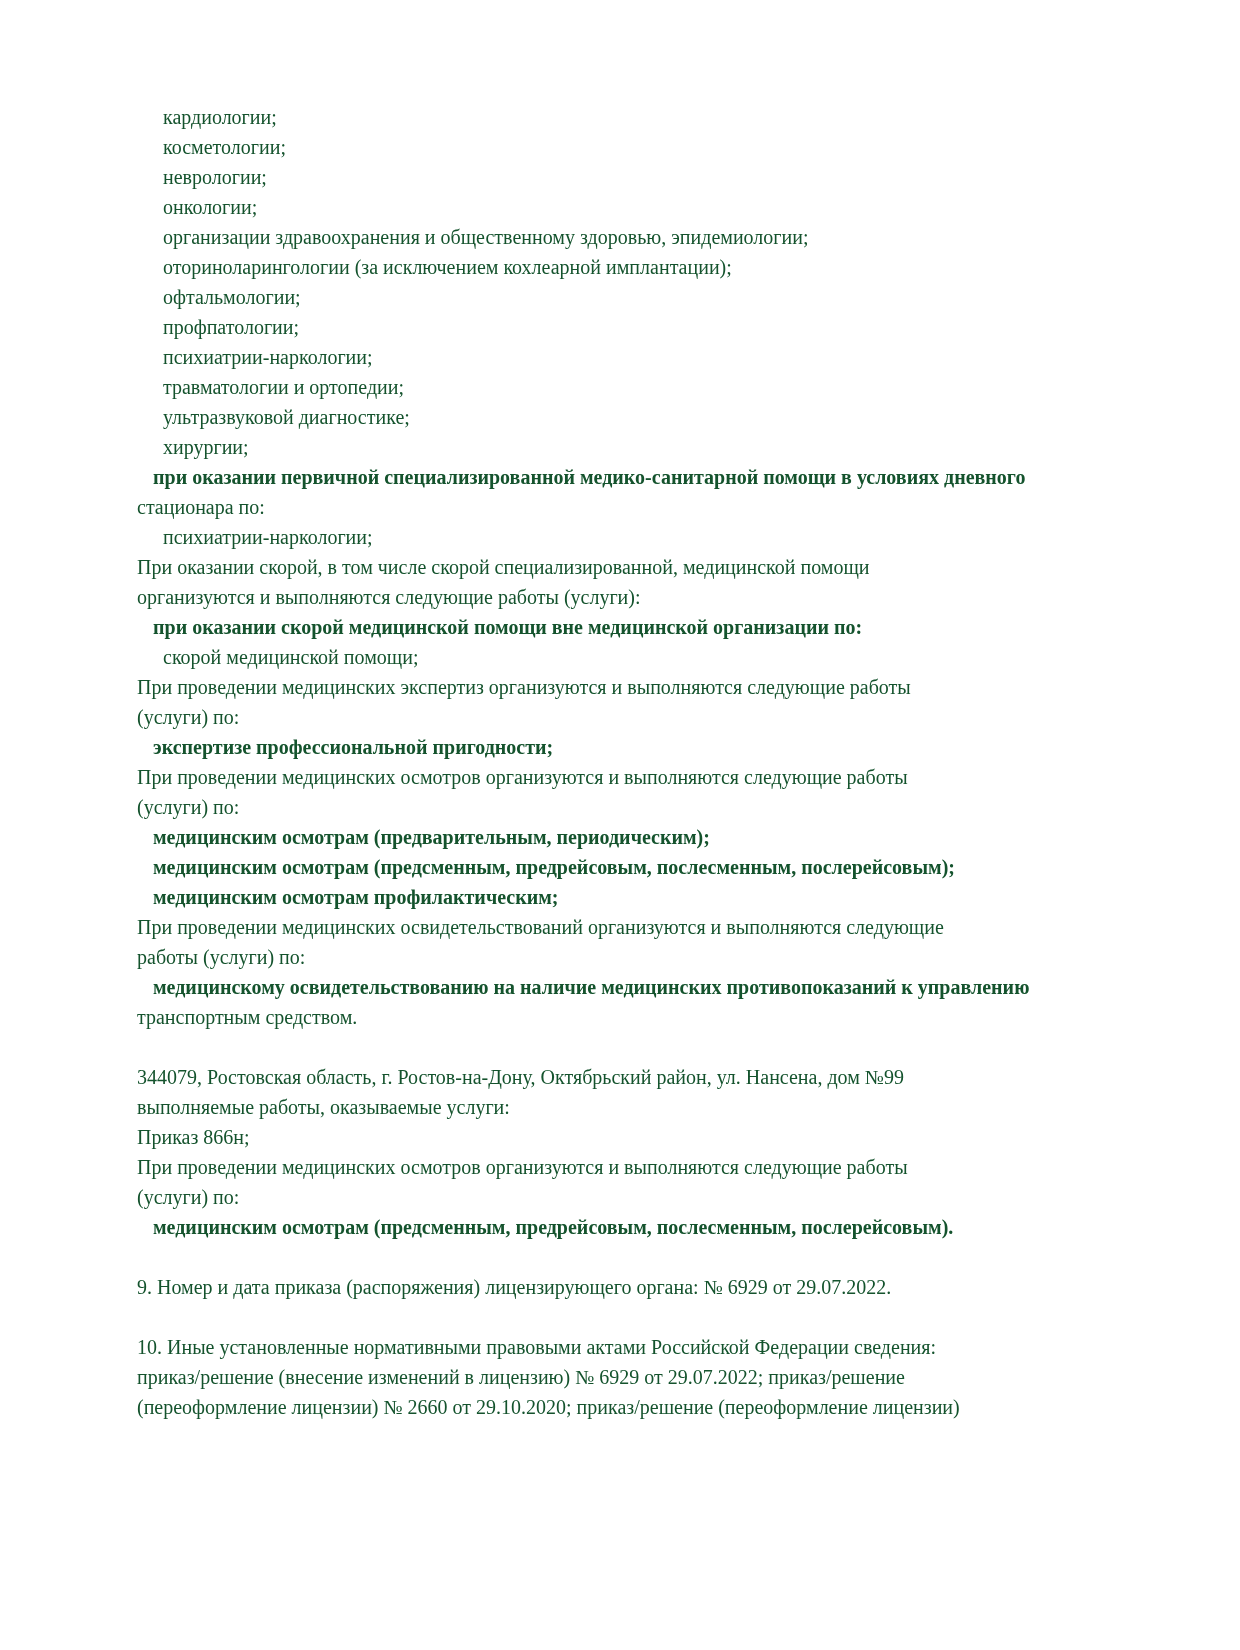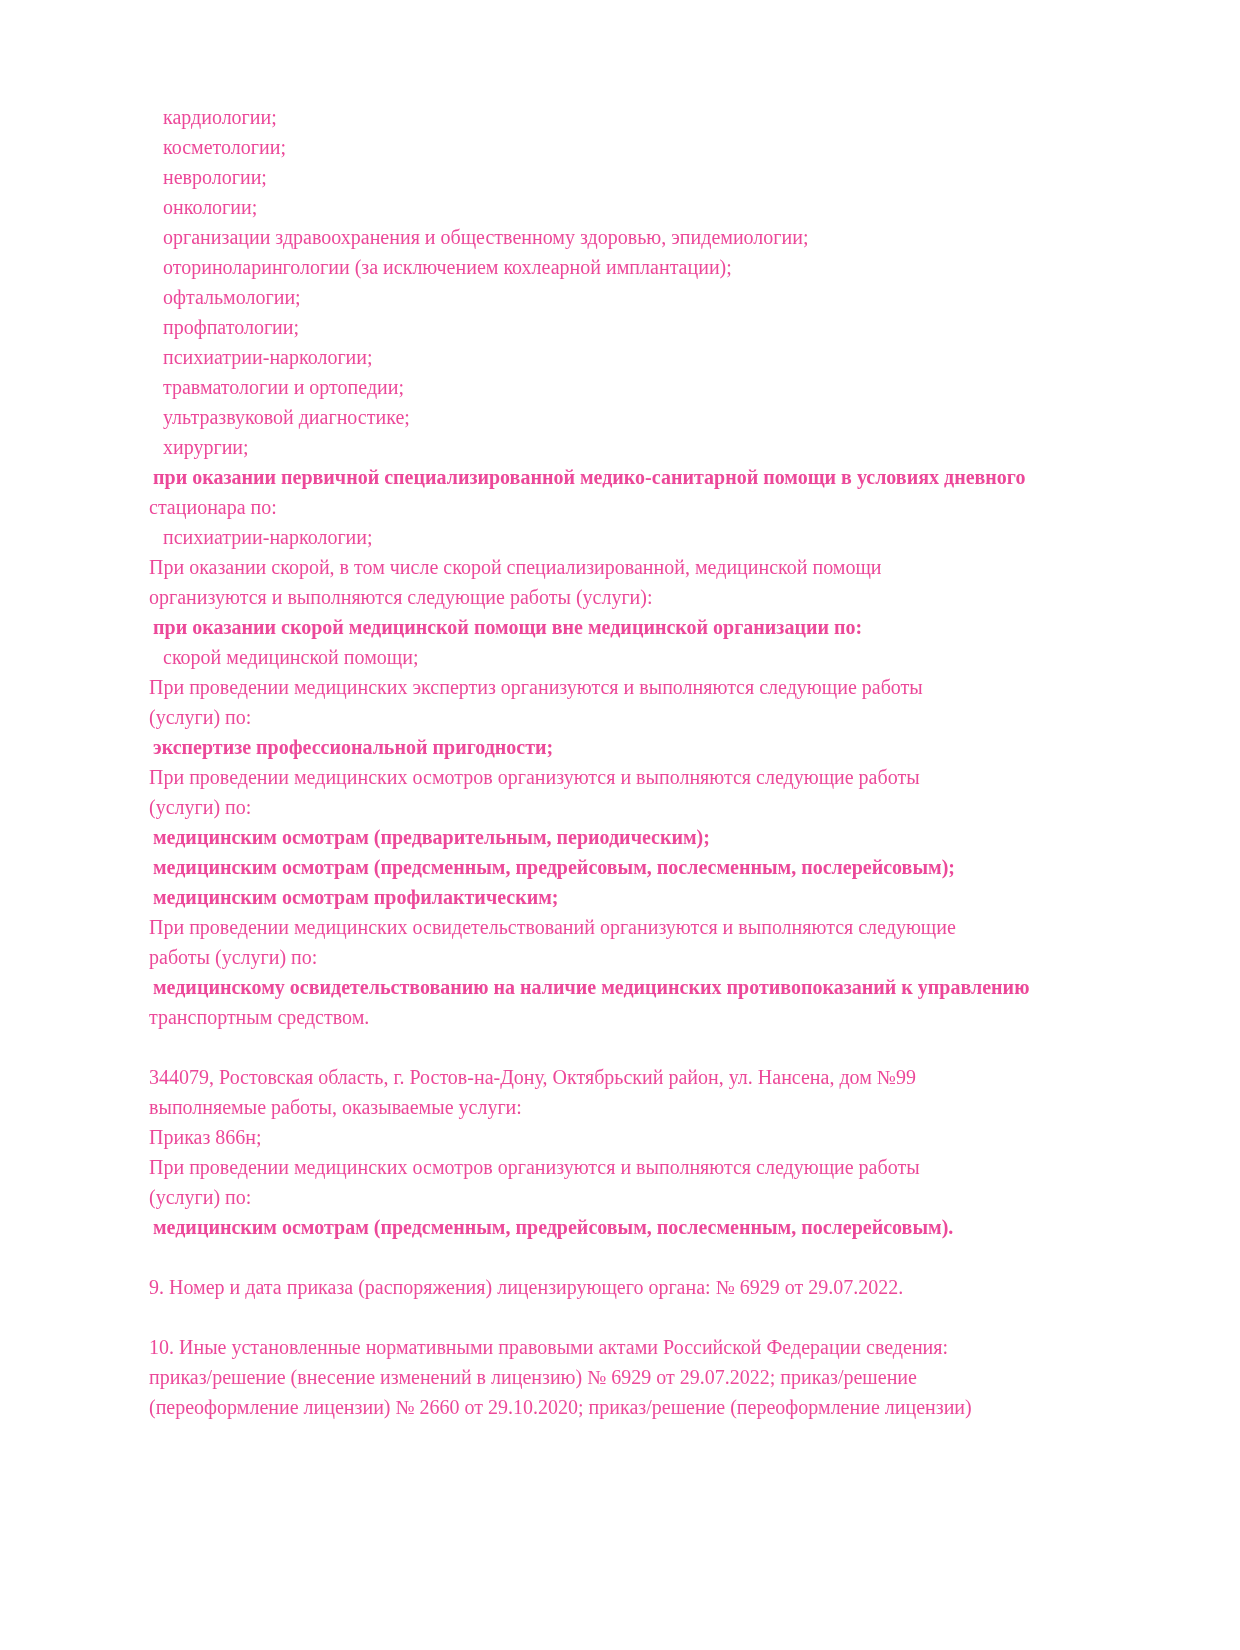--- a/index.html
+++ b/index.html
@@ -15,25 +15,25 @@
     overflow: hidden;
   }
   .doc-text {
     position: absolute;
     top: 102px;
     left: 137px;
     width: 1010px;
     font-family: "Liberation Serif", "DejaVu Serif", serif;
     font-size: 20px;
     line-height: 30px;
-    color: #ec4899;
+    color: #14532d;
     white-space: pre;
   }
   .line { height: 30px; }
-  .indent-0 { padding-left: 0; margin-left: 12px; }
+  .indent-0 { padding-left: 0; }
   .indent-1 { padding-left: 16px; font-weight: bold; }
   .indent-2 { padding-left: 26px; }
 </style>
 </head>
 <body>
 
 <div class="page">
   <div class="doc-text"><div class="line indent-2">кардиологии;</div><div class="line indent-2">косметологии;</div><div class="line indent-2">неврологии;</div><div class="line indent-2">онкологии;</div><div class="line indent-2">организации здравоохранения и общественному здоровью, эпидемиологии;</div><div class="line indent-2">оториноларингологии (за исключением кохлеарной имплантации);</div><div class="line indent-2">офтальмологии;</div><div class="line indent-2">профпатологии;</div><div class="line indent-2">психиатрии-наркологии;</div><div class="line indent-2">травматологии и ортопедии;</div><div class="line indent-2">ультразвуковой диагностике;</div><div class="line indent-2">хирургии;</div><div class="line indent-1">при оказании первичной специализированной медико-санитарной помощи в условиях дневного</div><div class="line indent-0">стационара по:</div><div class="line indent-2">психиатрии-наркологии;</div><div class="line indent-0">При оказании скорой, в том числе скорой специализированной, медицинской помощи</div><div class="line indent-0">организуются и выполняются следующие работы (услуги):</div><div class="line indent-1">при оказании скорой медицинской помощи вне медицинской организации по:</div><div class="line indent-2">скорой медицинской помощи;</div><div class="line indent-0">При проведении медицинских экспертиз организуются и выполняются следующие работы</div><div class="line indent-0">(услуги) по:</div><div class="line indent-1">экспертизе профессиональной пригодности;</div><div class="line indent-0">При проведении медицинских осмотров организуются и выполняются следующие работы</div><div class="line indent-0">(услуги) по:</div><div class="line indent-1">медицинским осмотрам (предварительным, периодическим);</div><div class="line indent-1">медицинским осмотрам (предсменным, предрейсовым, послесменным, послерейсовым);</div><div class="line indent-1">медицинским осмотрам профилактическим;</div><div class="line indent-0">При проведении медицинских освидетельствований организуются и выполняются следующие</div><div class="line indent-0">работы (услуги) по:</div><div class="line indent-1">медицинскому освидетельствованию на наличие медицинских противопоказаний к управлению</div><div class="line indent-0">транспортным средством.</div><div class="line indent-0">&nbsp;</div><div class="line indent-0">344079, Ростовская область, г. Ростов-на-Дону, Октябрьский район, ул. Нансена, дом №99</div><div class="line indent-0">выполняемые работы, оказываемые услуги:</div><div class="line indent-0">Приказ 866н;</div><div class="line indent-0">При проведении медицинских осмотров организуются и выполняются следующие работы</div><div class="line indent-0">(услуги) по:</div><div class="line indent-1">медицинским осмотрам (предсменным, предрейсовым, послесменным, послерейсовым).</div><div class="line indent-0">&nbsp;</div><div class="line indent-0">9. Номер и дата приказа (распоряжения) лицензирующего органа: № 6929 от 29.07.2022.</div><div class="line indent-0">&nbsp;</div><div class="line indent-0">10. Иные установленные нормативными правовыми актами Российской Федерации сведения:</div><div class="line indent-0">приказ/решение (внесение изменений в лицензию) № 6929 от 29.07.2022; приказ/решение</div><div class="line indent-0">(переоформление лицензии) № 2660 от 29.10.2020; приказ/решение (переоформление лицензии)</div></div>
 </div>
 

